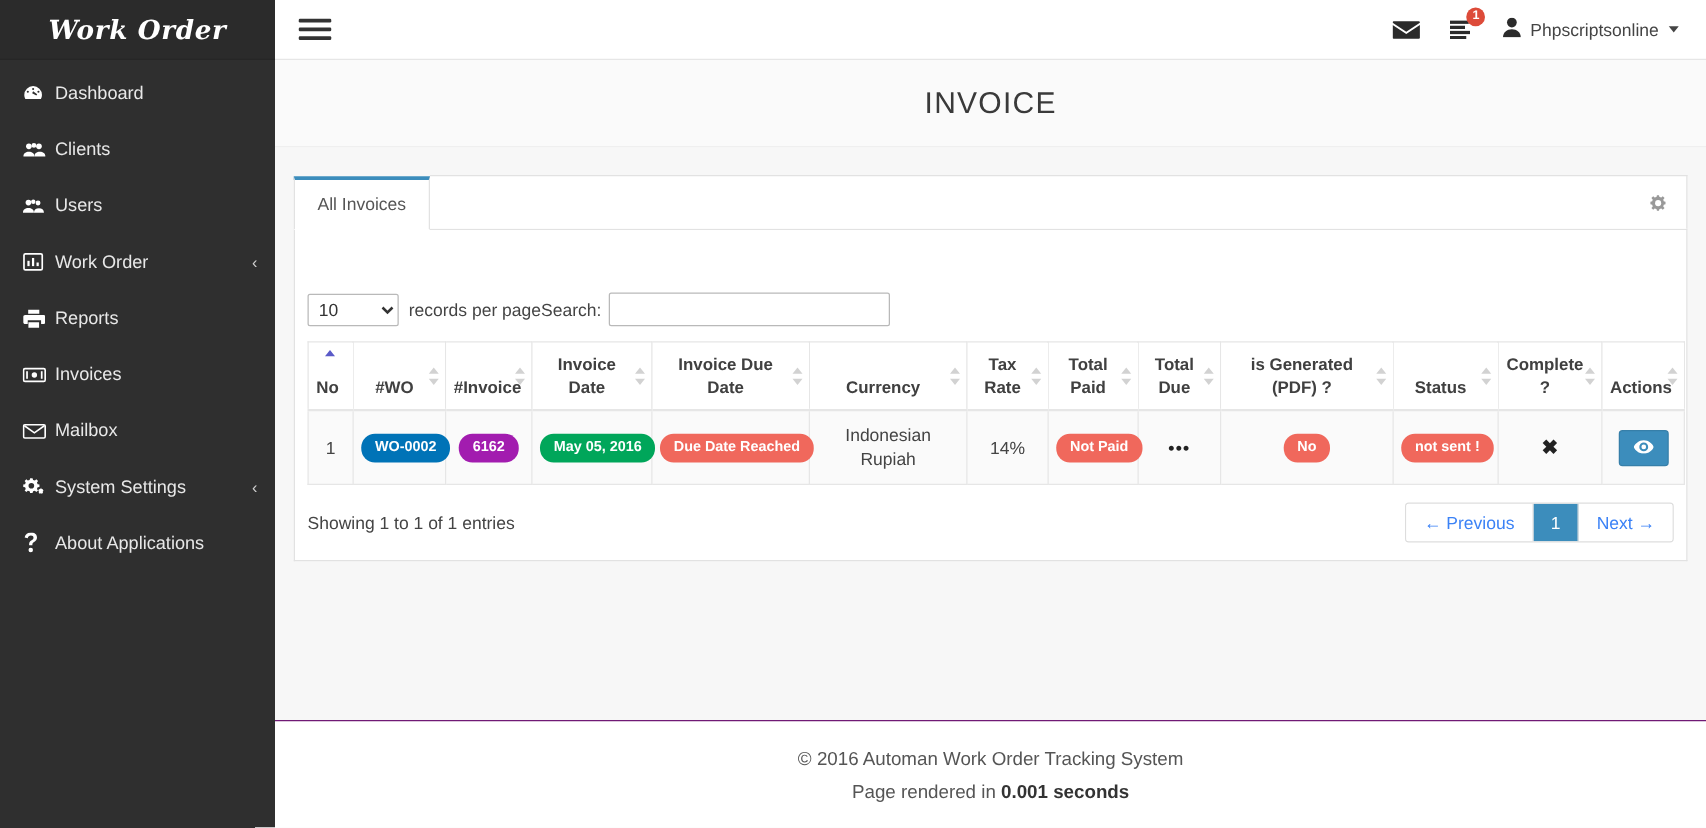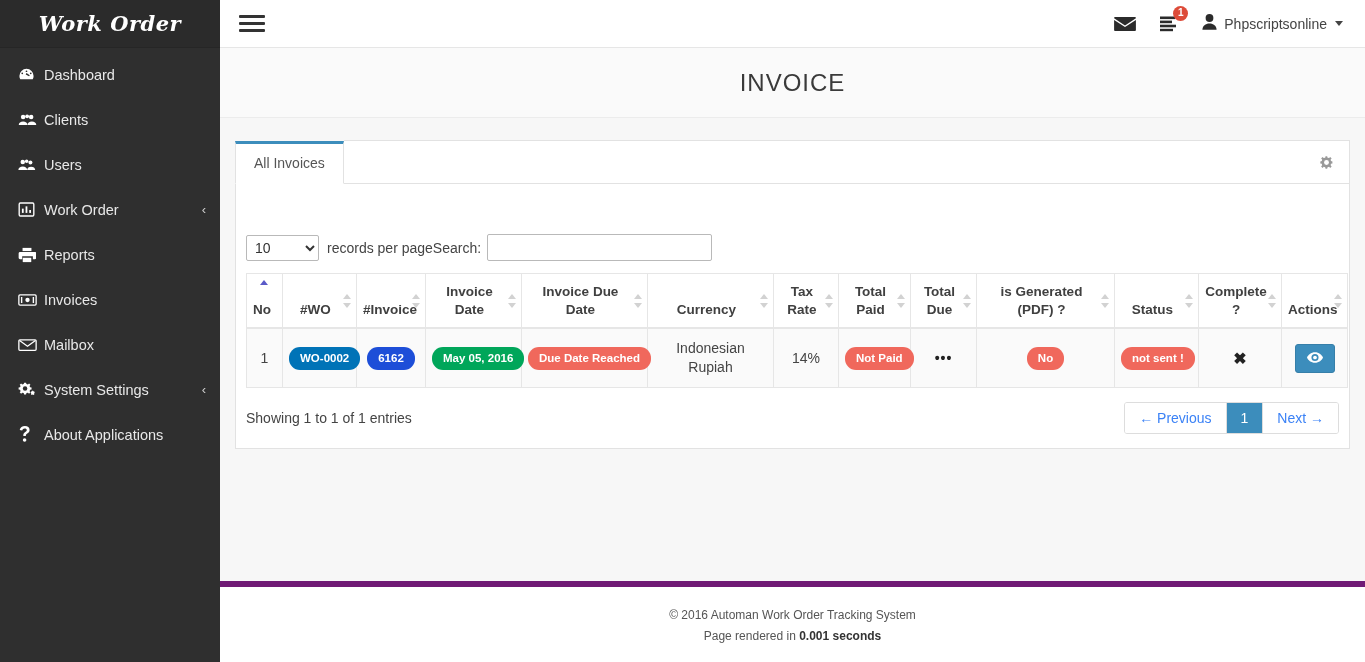--- a/index.html
+++ b/index.html
@@ -294,21 +294,21 @@
     display: inline-block;
     padding: 4px 11px 4px 11px;
     border-radius: 11px;
     color: #ffffff;
     font-size: 11.5px;
     font-weight: bold;
     line-height: 1.25;
     white-space: nowrap;
   }
   .badge.blue   { background: #0073b7; }
-  .badge.gray   { background: #1d4ed8; }
+  .badge.gray   { background: #a21caf; }
   .badge.green  { background: #00a65a; }
   .badge.red    { background: #f0685c; }
   .dots { font-weight: bold; letter-spacing: 1px; color: #222; font-size: 14px; }
   .xmark { font-size: 16px; color: #222; font-weight: bold; }
   .btn-view {
     display: inline-flex;
     align-items: center;
     justify-content: center;
     width: 40px;
     height: 29px;
@@ -339,25 +339,25 @@
     white-space: nowrap;
   }
   .pager a:last-child { border-right: none; }
   .pager a.active { background: #3c8dbc; color: #fff; font-weight: normal; }
   .pager a.disabled { color: #3b82f6; }
 
   
   .page-footer {
     flex: 0 0 auto;
     background: #ffffff;
-    border-top: 6px solid #701a75;
+    border-top: 1px solid #701a75;
     padding: 18px 0 16px 0;
     text-align: center;
     color: #555;
-    font-size: 12px;
+    font-size: 15px;
     line-height: 1.7;
   }
   .page-footer b { color: #333; }
 </style>
 </head>
 <body>
 
 <div class="app">
 
   <aside class="sidebar">

